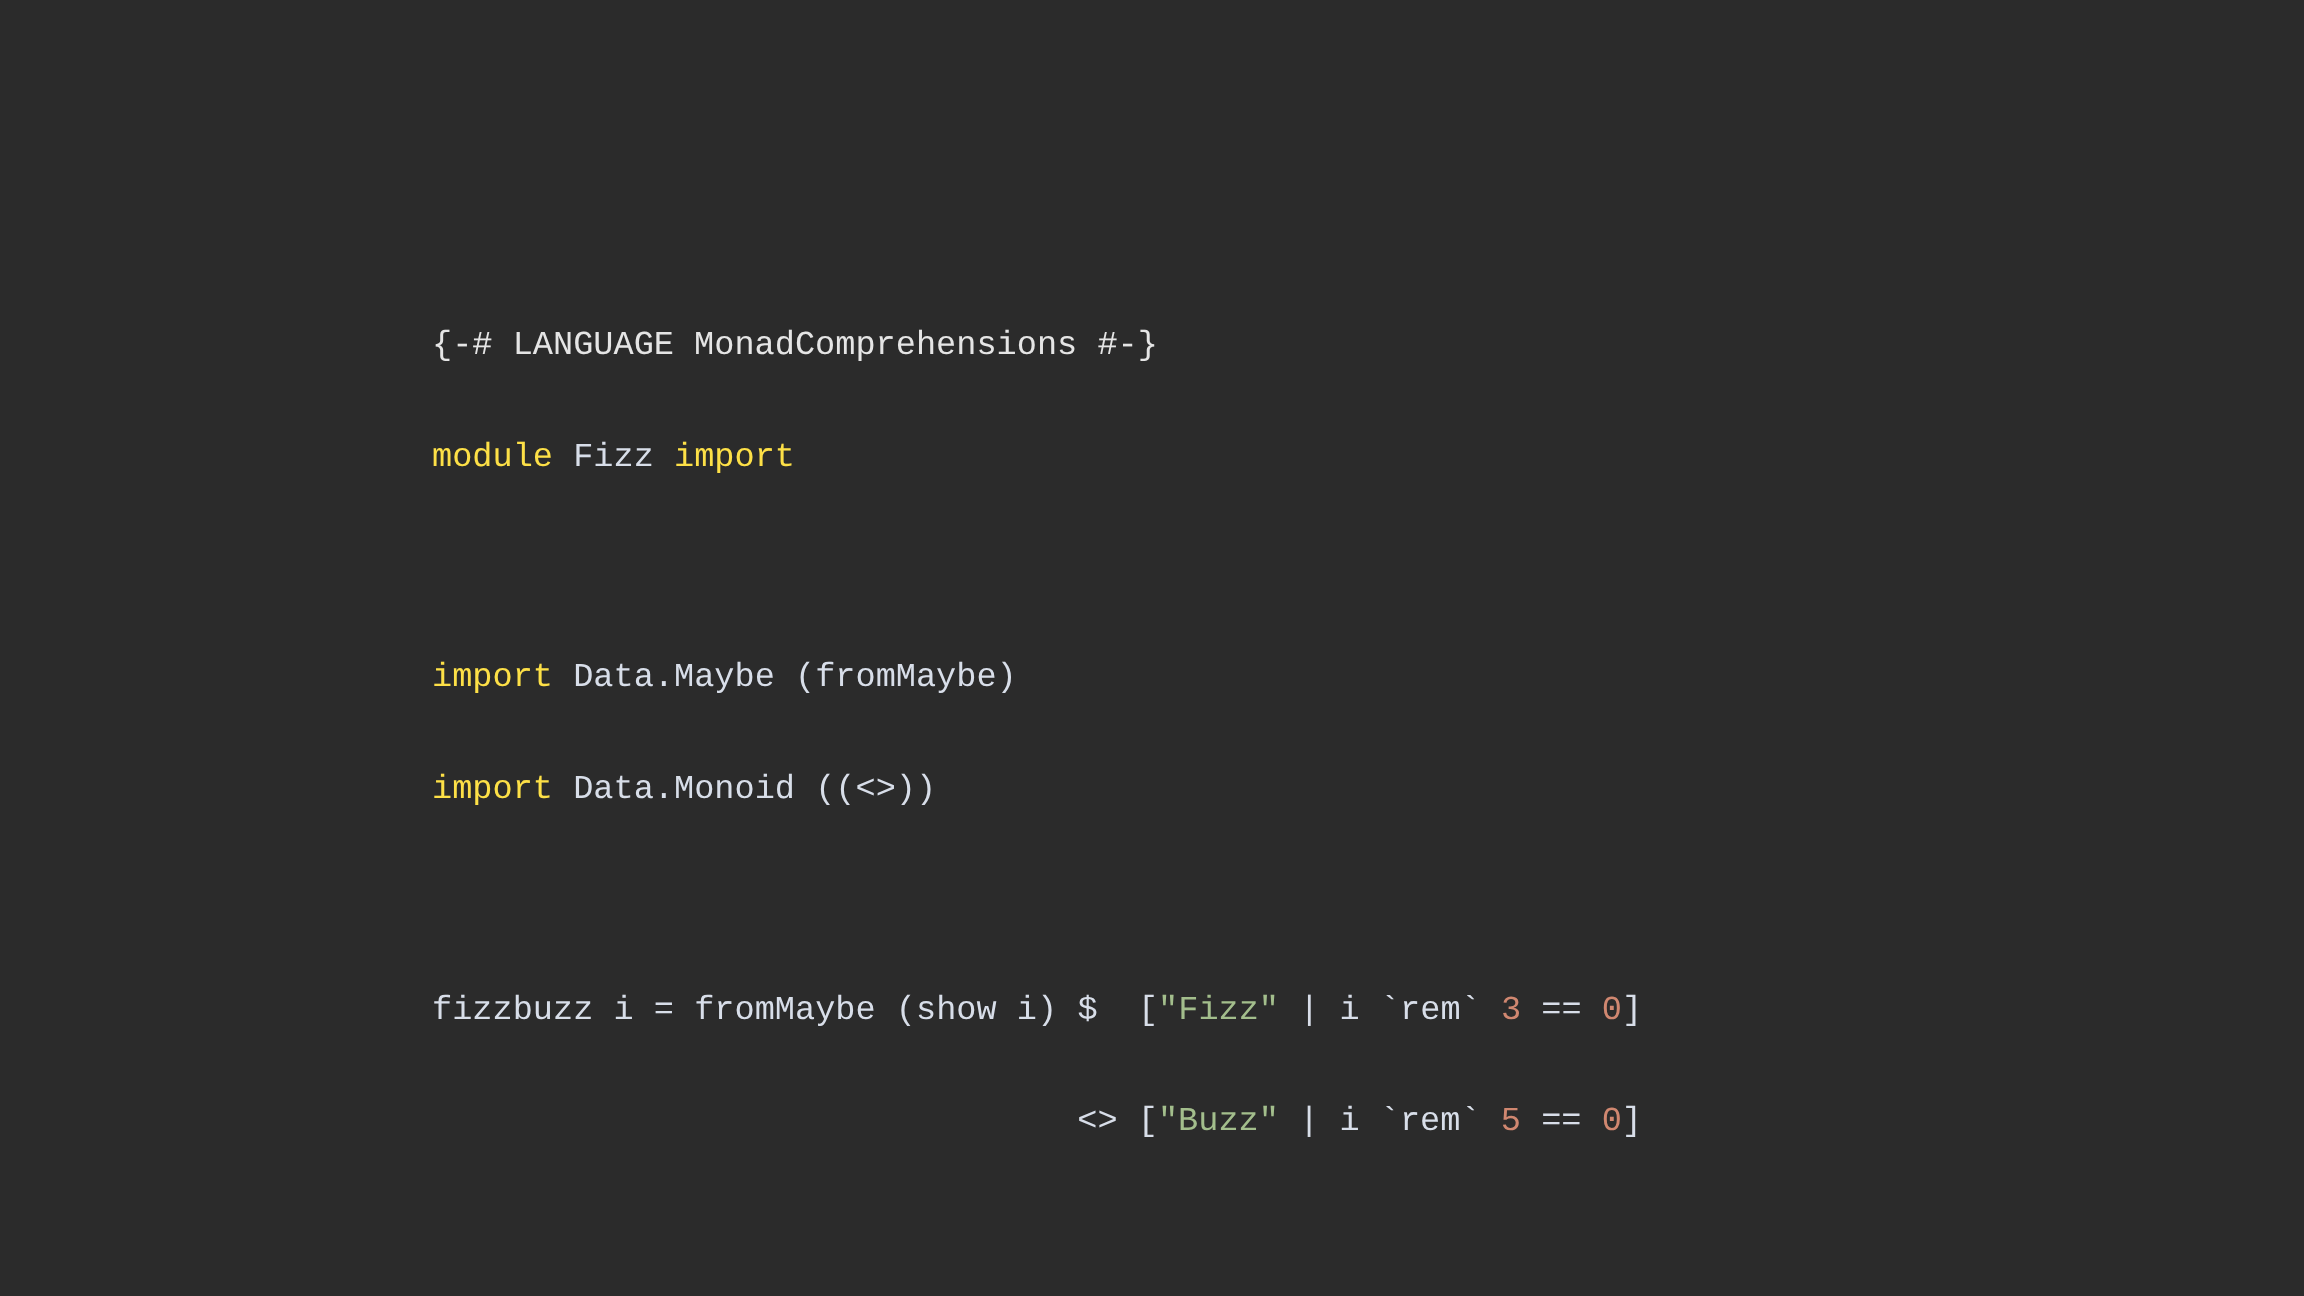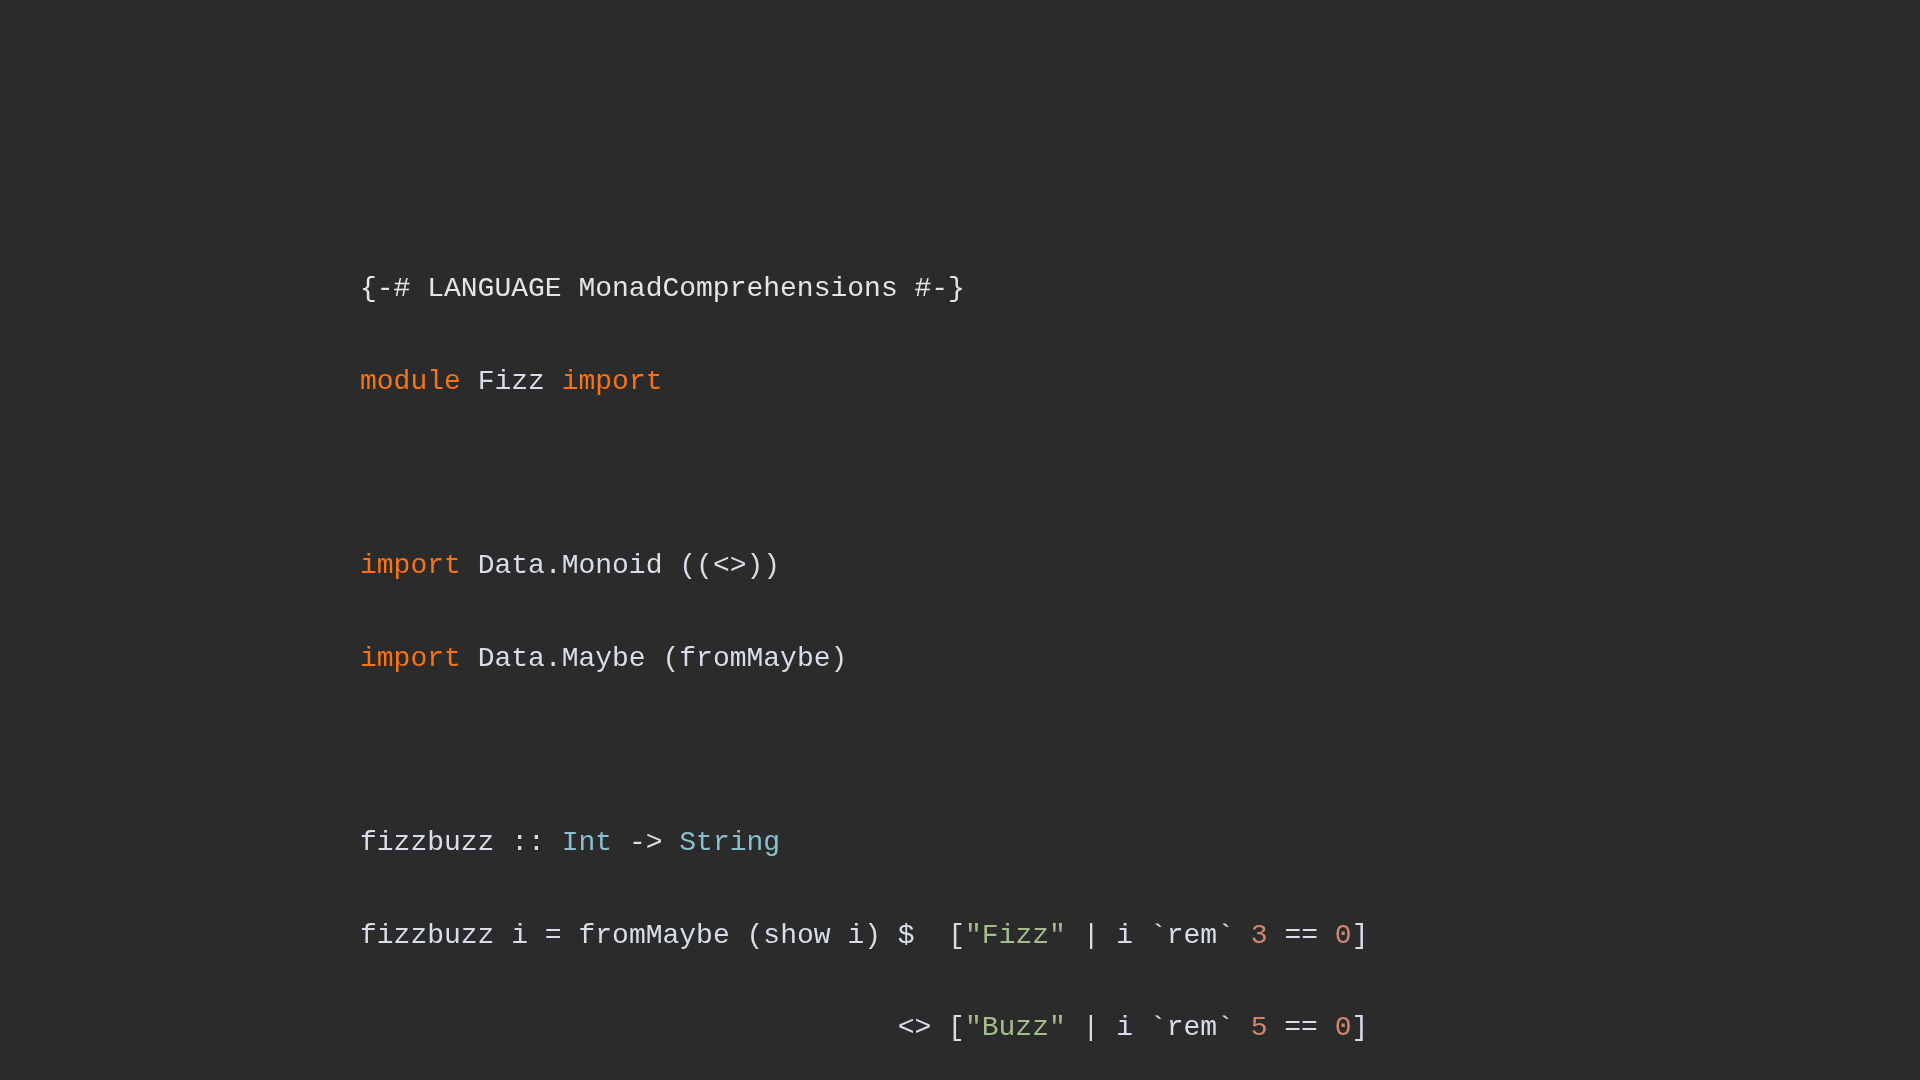--- a/index.html
+++ b/index.html
@@ -15,39 +15,38 @@
       font-size: 28px;
       line-height: 1.65;
       overflow: hidden;
     }
     .code-container {
       padding-top: 220px;
       padding-left: 360px;
       white-space: pre;
     }
     .pragma { color: #e5e5e5; }
-    .keyword { color: #f97316; }
+    .keyword { color: #fde047; }
     .module-name { color: #d8dee9; }
     .identifier { color: #d8dee9; }
     .type { color: #88c0d0; }
     .operator { color: #d8dee9; }
     .string { color: #a3be8c; }
     .number { color: #d08770; }
     .punct { color: #d8dee9; }
   </style>
 </head>
 <body>
 
 <div class="code-container">
 <div><span class="pragma">{-# LANGUAGE MonadComprehensions #-}</span></div>
 <div><span class="keyword">module</span> <span class="module-name">Fizz</span> <span class="keyword">import</span></div>
 <div>&nbsp;</div>
+<div><span class="keyword">import</span> <span class="identifier">Data.Maybe</span> <span class="punct">(fromMaybe)</span></div>
 <div><span class="keyword">import</span> <span class="identifier">Data.Monoid</span> <span class="punct">((&lt;&gt;))</span></div>
-<div><span class="keyword">import</span> <span class="identifier">Data.Maybe</span> <span class="punct">(fromMaybe)</span></div>
 <div>&nbsp;</div>
-<div><span class="identifier">fizzbuzz</span> <span class="operator">::</span> <span class="type">Int</span> <span class="operator">-&gt;</span> <span class="type">String</span></div>
 <div><span class="identifier">fizzbuzz</span> <span class="identifier">i</span> <span class="operator">=</span> <span class="identifier">fromMaybe</span> <span class="punct">(</span><span class="identifier">show</span> <span class="identifier">i</span><span class="punct">)</span> <span class="operator">$</span>  <span class="punct">[</span><span class="string">"Fizz"</span> <span class="operator">|</span> <span class="identifier">i</span> <span class="punct">`</span><span class="identifier">rem</span><span class="punct">`</span> <span class="number">3</span> <span class="operator">==</span> <span class="number">0</span><span class="punct">]</span></div>
 <div><span>                                </span><span class="operator">&lt;&gt;</span> <span class="punct">[</span><span class="string">"Buzz"</span> <span class="operator">|</span> <span class="identifier">i</span> <span class="punct">`</span><span class="identifier">rem</span><span class="punct">`</span> <span class="number">5</span> <span class="operator">==</span> <span class="number">0</span><span class="punct">]</span></div>
 
 
 
 
 </div>
 
 </body></html>

